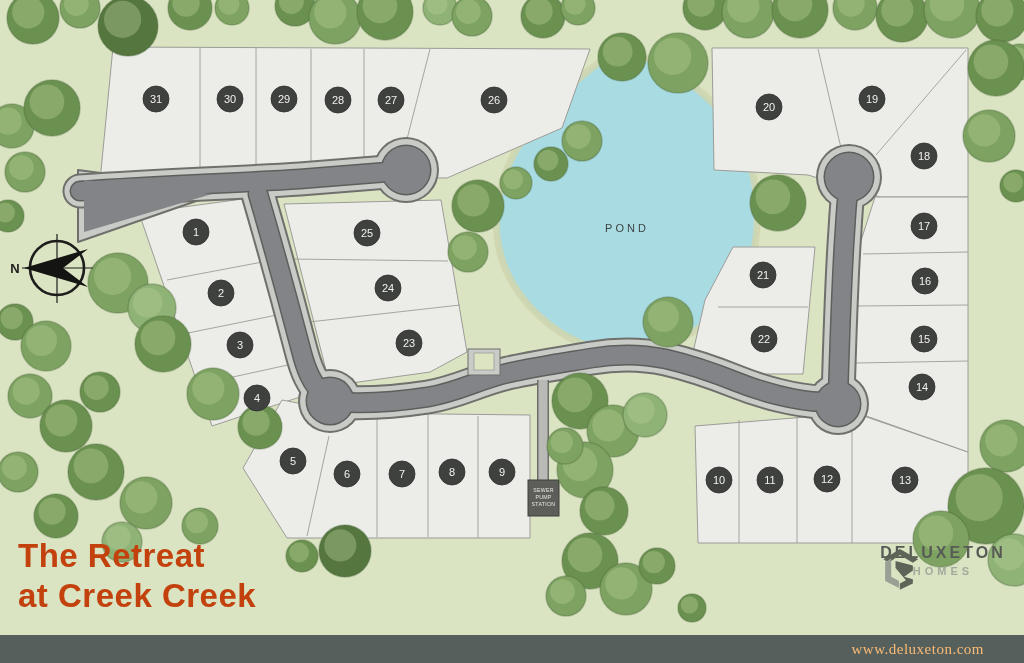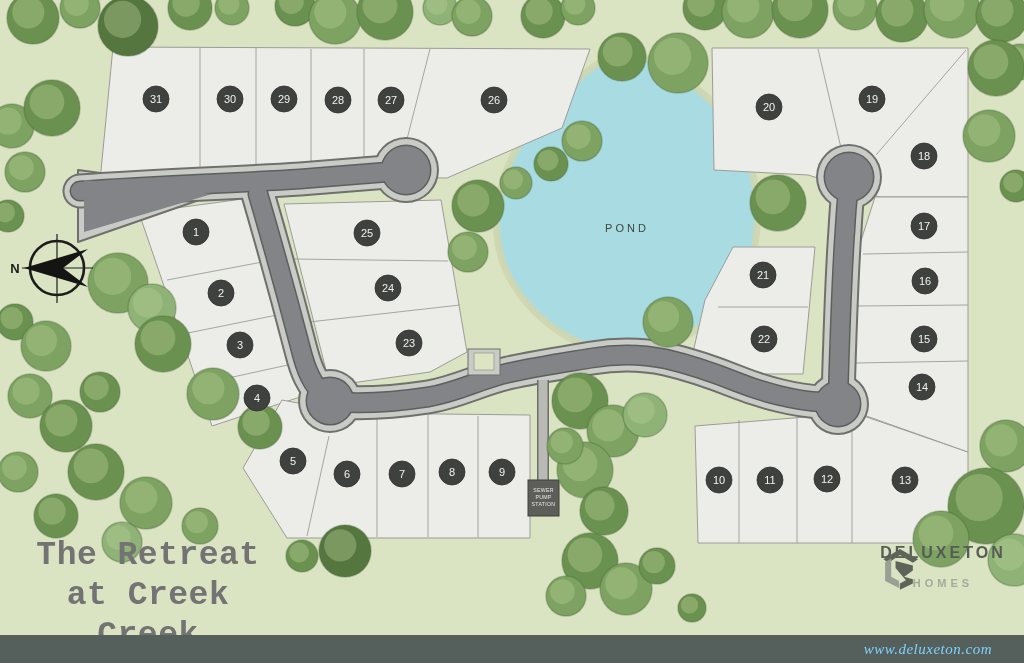--- a/index.html
+++ b/index.html
@@ -3,40 +3,40 @@
 <meta charset="utf-8">
 <style>
   html,body{margin:0;padding:0;background:#b8b8b0;}
   .stage{
     position:relative;width:1024px;height:663px;overflow:hidden;
     background:#dae3c2;font-family:"Liberation Sans",sans-serif;
   }
   svg{display:block;position:absolute;top:0;left:0;}
   svg text{font-family:"Liberation Sans",sans-serif;}
   .site-title{
-    position:absolute;left:18px;top:536px;width:260px;text-align:center;
-    font-family:Liberation Mono, monospace;color:#737373;font-weight:600;
+    position:absolute;left:18px;top:536px;width:260px;text-align:left;
+    font-family:Liberation Sans, sans-serif;color:#c2410c;font-weight:600;
     font-size:33px;line-height:40px;letter-spacing:.5px;
   }
   .brand{
     position:absolute;left:873px;top:544px;width:140px;text-align:center;
   }
   .brand .logo{display:block;margin:0 auto 4px auto;}
   .brand .brand-name{
     font-size:16px;font-weight:700;letter-spacing:3px;color:#565c55;
   }
   .brand .brand-sub{
-    margin-top:15px;font-size:11px;font-weight:700;letter-spacing:4px;color:#a4aa9c;
+    margin-top:3px;font-size:11px;font-weight:700;letter-spacing:4px;color:#a4aa9c;
   }
   .bottom-bar{
     position:absolute;left:0;bottom:0;width:1024px;height:28px;background:#55605d;
   }
   .bottom-bar .url{
-    float:right;margin-right:32px;line-height:28px;font-size:15px;
-    font-family:"Liberation Serif",serif;color:#7dd3fc;letter-spacing:.5px;font-style:italic;
+    float:right;margin-right:40px;line-height:28px;font-size:15px;
+    font-family:"Liberation Serif",serif;color:#fdba74;letter-spacing:.5px;
   }
   .badge-text{font-size:11px;fill:#f2f2ef;}
   .pond-label{font-size:11px;letter-spacing:3px;fill:#3e4442;}
   .north-label{font-size:13px;fill:#1c1c1a;font-weight:600;}
   .sewer-text{font-size:5.2px;fill:#e9e9e4;letter-spacing:.3px;}
 </style>
 </head>
 <body>
 
 <div class="stage">

